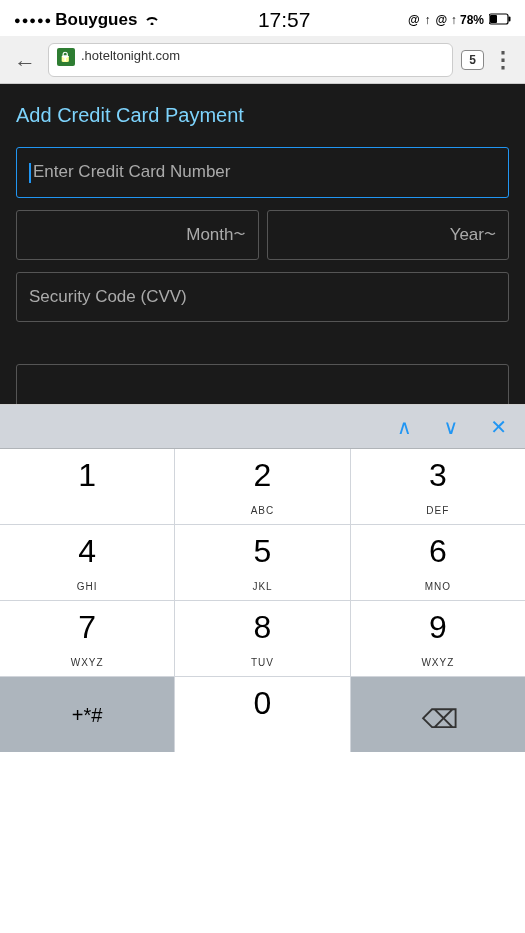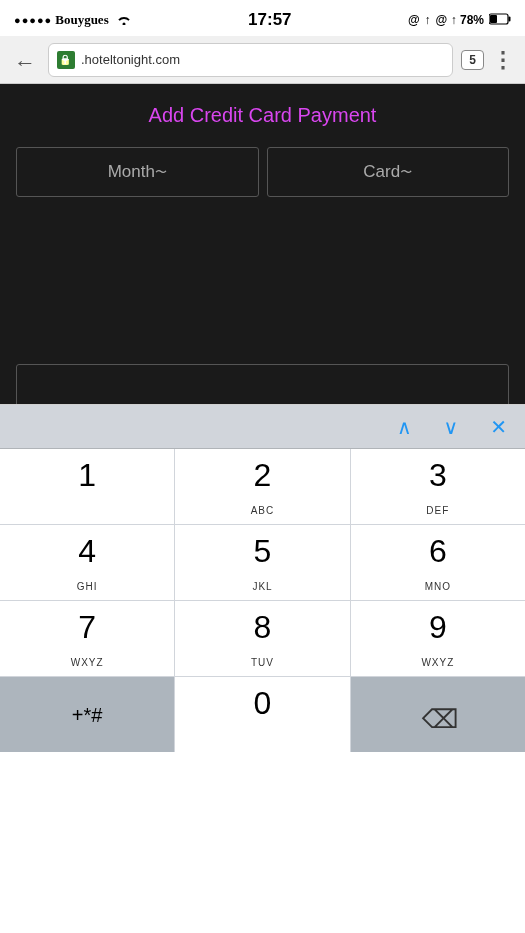--- a/index.html
+++ b/index.html
@@ -12,23 +12,23 @@
       display: flex;
       align-items: center;
       justify-content: space-between;
       padding: 8px 14px 4px;
       height: 36px;
       font-size: 13px;
       font-weight: 600;
     }
     .status-left { display: flex; align-items: center; gap: 3px; }
     .status-dots { letter-spacing: 1px; font-size: 11px; }
-    .status-carrier { font-size: 13px; font-weight: 600; font-family: Liberation Serif, serif; }
+    .status-carrier { font-size: 17px; font-weight: 600; }
     .status-wifi { margin-left: 4px; }
-    .status-center { font-size: 17px; font-weight: 700; }
+    .status-center { font-size: 21px; font-weight: 400; }
     .status-right { display: flex; align-items: center; gap: 5px; font-size: 12px; }
 
     
     .browser-chrome {
       background: #f0f0f0;
       border-bottom: 1px solid #ccc;
       padding: 6px 10px;
       display: flex;
       align-items: center;
       gap: 8px;
@@ -39,21 +39,20 @@
       color: #555;
       cursor: pointer;
       padding: 0 4px;
     }
     .address-bar {
       flex: 1;
       background: #fff;
       border: 1px solid #ccc;
       border-radius: 6px;
       display: flex;
-      align-items: center;
       padding: 4px 8px;
       gap: 6px;
       height: 34px;
     }
     .lock-icon {
       width: 18px; height: 18px;
       background: #2e7d32;
       border-radius: 2px;
       display: flex; align-items: center; justify-content: center;
       flex-shrink: 0;
@@ -75,25 +74,24 @@
     }
     .more-btn { font-size: 22px; color: #555; letter-spacing: 1px; font-weight: 700; }
 
     
     .page-content {
       background: #1a1a1a;
       padding: 20px 16px 16px;
       min-height: 280px;
     }
     .page-title {
-      color: #d946ef;
+      color: #7dd3fc;
       font-size: 20px;
       font-weight: 400;
       margin-bottom: 20px;
-      text-align: center;
     }
 
     
     .form-field {
       border: 1.5px solid #555;
       border-radius: 3px;
       background: transparent;
       padding: 14px 12px;
       color: #aaa;
       font-size: 17px;
@@ -115,21 +113,21 @@
     .field-row {
       display: flex;
       gap: 8px;
       margin-bottom: 12px;
     }
     .field-row .form-field {
       flex: 1;
       margin-bottom: 0;
       display: flex;
       align-items: center;
-      justify-content: center;
+      justify-content: flex-end;
     }
     .dropdown-arrow {
       font-size: 12px;
       color: #aaa;
     }
     .field-text { color: #aaa; font-size: 17px; }
 
     
     .bottom-partial {
       background: #1a1a1a;
@@ -261,32 +259,38 @@
     <div class="lock-icon"></div>
     <span class="url-text">.hoteltonight.com</span>
   </div>
   <span class="tab-count">5</span>
   <span class="more-btn">⋮</span>
 </div>
 
 <div class="page-content">
   <div class="page-title">Add Credit Card Payment</div>
 
+  <div class="form-field active">
+    <span class="cursor"></span><span>Enter Credit Card Number</span>
+  </div>
 
   <div class="field-row">
     <div class="form-field">
       <span class="field-text">Month</span>
       <span class="dropdown-arrow">〜</span>
     </div>
     <div class="form-field">
-      <span class="field-text">Card</span>
+      <span class="field-text">Year</span>
       <span class="dropdown-arrow">〜</span>
     </div>
   </div>
 
+  <div class="form-field">
+    <span>Security Code (CVV)</span>
+  </div>
 </div>
 
 <div class="bottom-partial">
   <div class="bottom-field"></div>
 </div>
 
 <div class="keyboard-area">
 
   <div class="keyboard-toolbar">
     <span class="toolbar-btn">∧</span>

